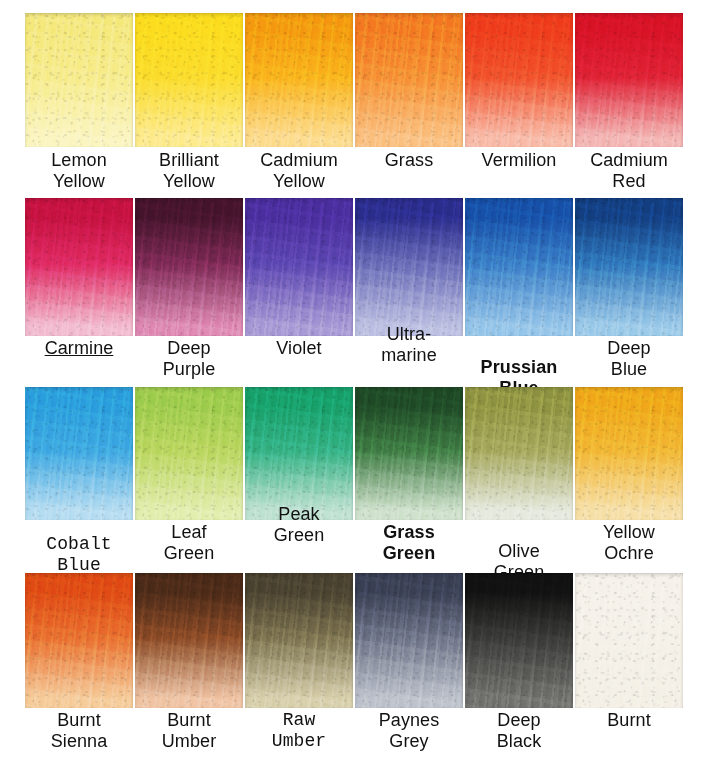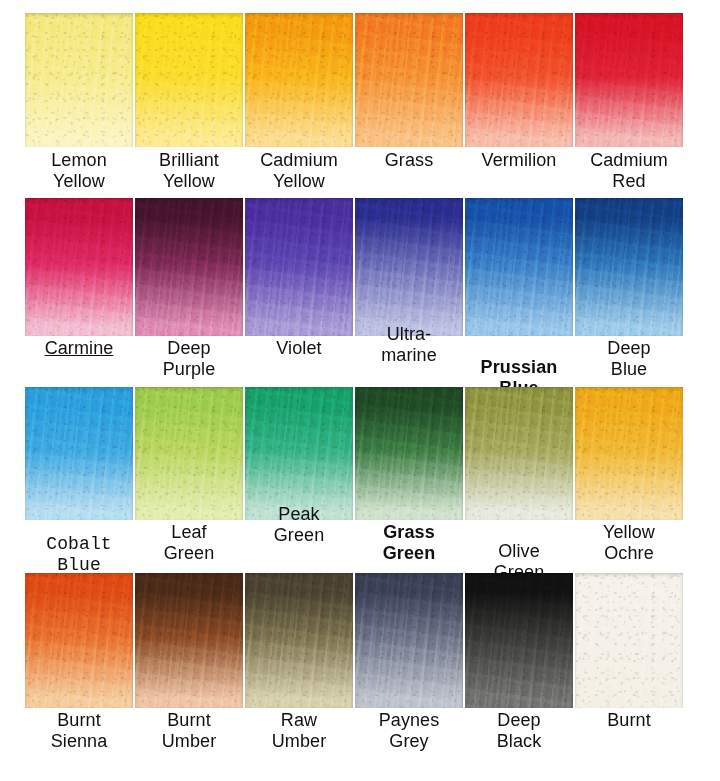--- a/index.html
+++ b/index.html
@@ -300,21 +300,21 @@
       <div class="swatch-label" style="top: 710px;">Burnt
 Umber</div>
     </div>
     <div class="swatch-cell" style="left: 245px; top: 0px; width: 108px;">
       <div class="swatch-chip" style="top: 573px; height: 135px;">
         <div class="chip-paint" style="background: linear-gradient(rgb(74, 66, 48) 0%, rgb(74, 66, 48) 14%, rgb(124, 115, 80) 48%, rgb(216, 208, 172) 93%, rgb(216, 208, 172) 100%);"></div>
         <div class="chip-grain"></div>
         <div class="chip-wash"></div>
         <div class="chip-edge"></div>
       </div>
-      <div class="swatch-label" style="top: 710px;">Raw
+      <div class="swatch-label" style="top: 710px; font-family: Liberation Mono, monospace;">Raw
 Umber</div>
     </div>
     <div class="swatch-cell" style="left: 355px; top: 0px; width: 108px;">
       <div class="swatch-chip" style="top: 573px; height: 135px;">
         <div class="chip-paint" style="background: linear-gradient(rgb(58, 64, 84) 0%, rgb(58, 64, 84) 14%, rgb(110, 116, 136) 48%, rgb(189, 194, 204) 93%, rgb(189, 194, 204) 100%);"></div>
         <div class="chip-grain"></div>
         <div class="chip-wash"></div>
         <div class="chip-edge"></div>
       </div>
       <div class="swatch-label" style="top: 710px;">Paynes

